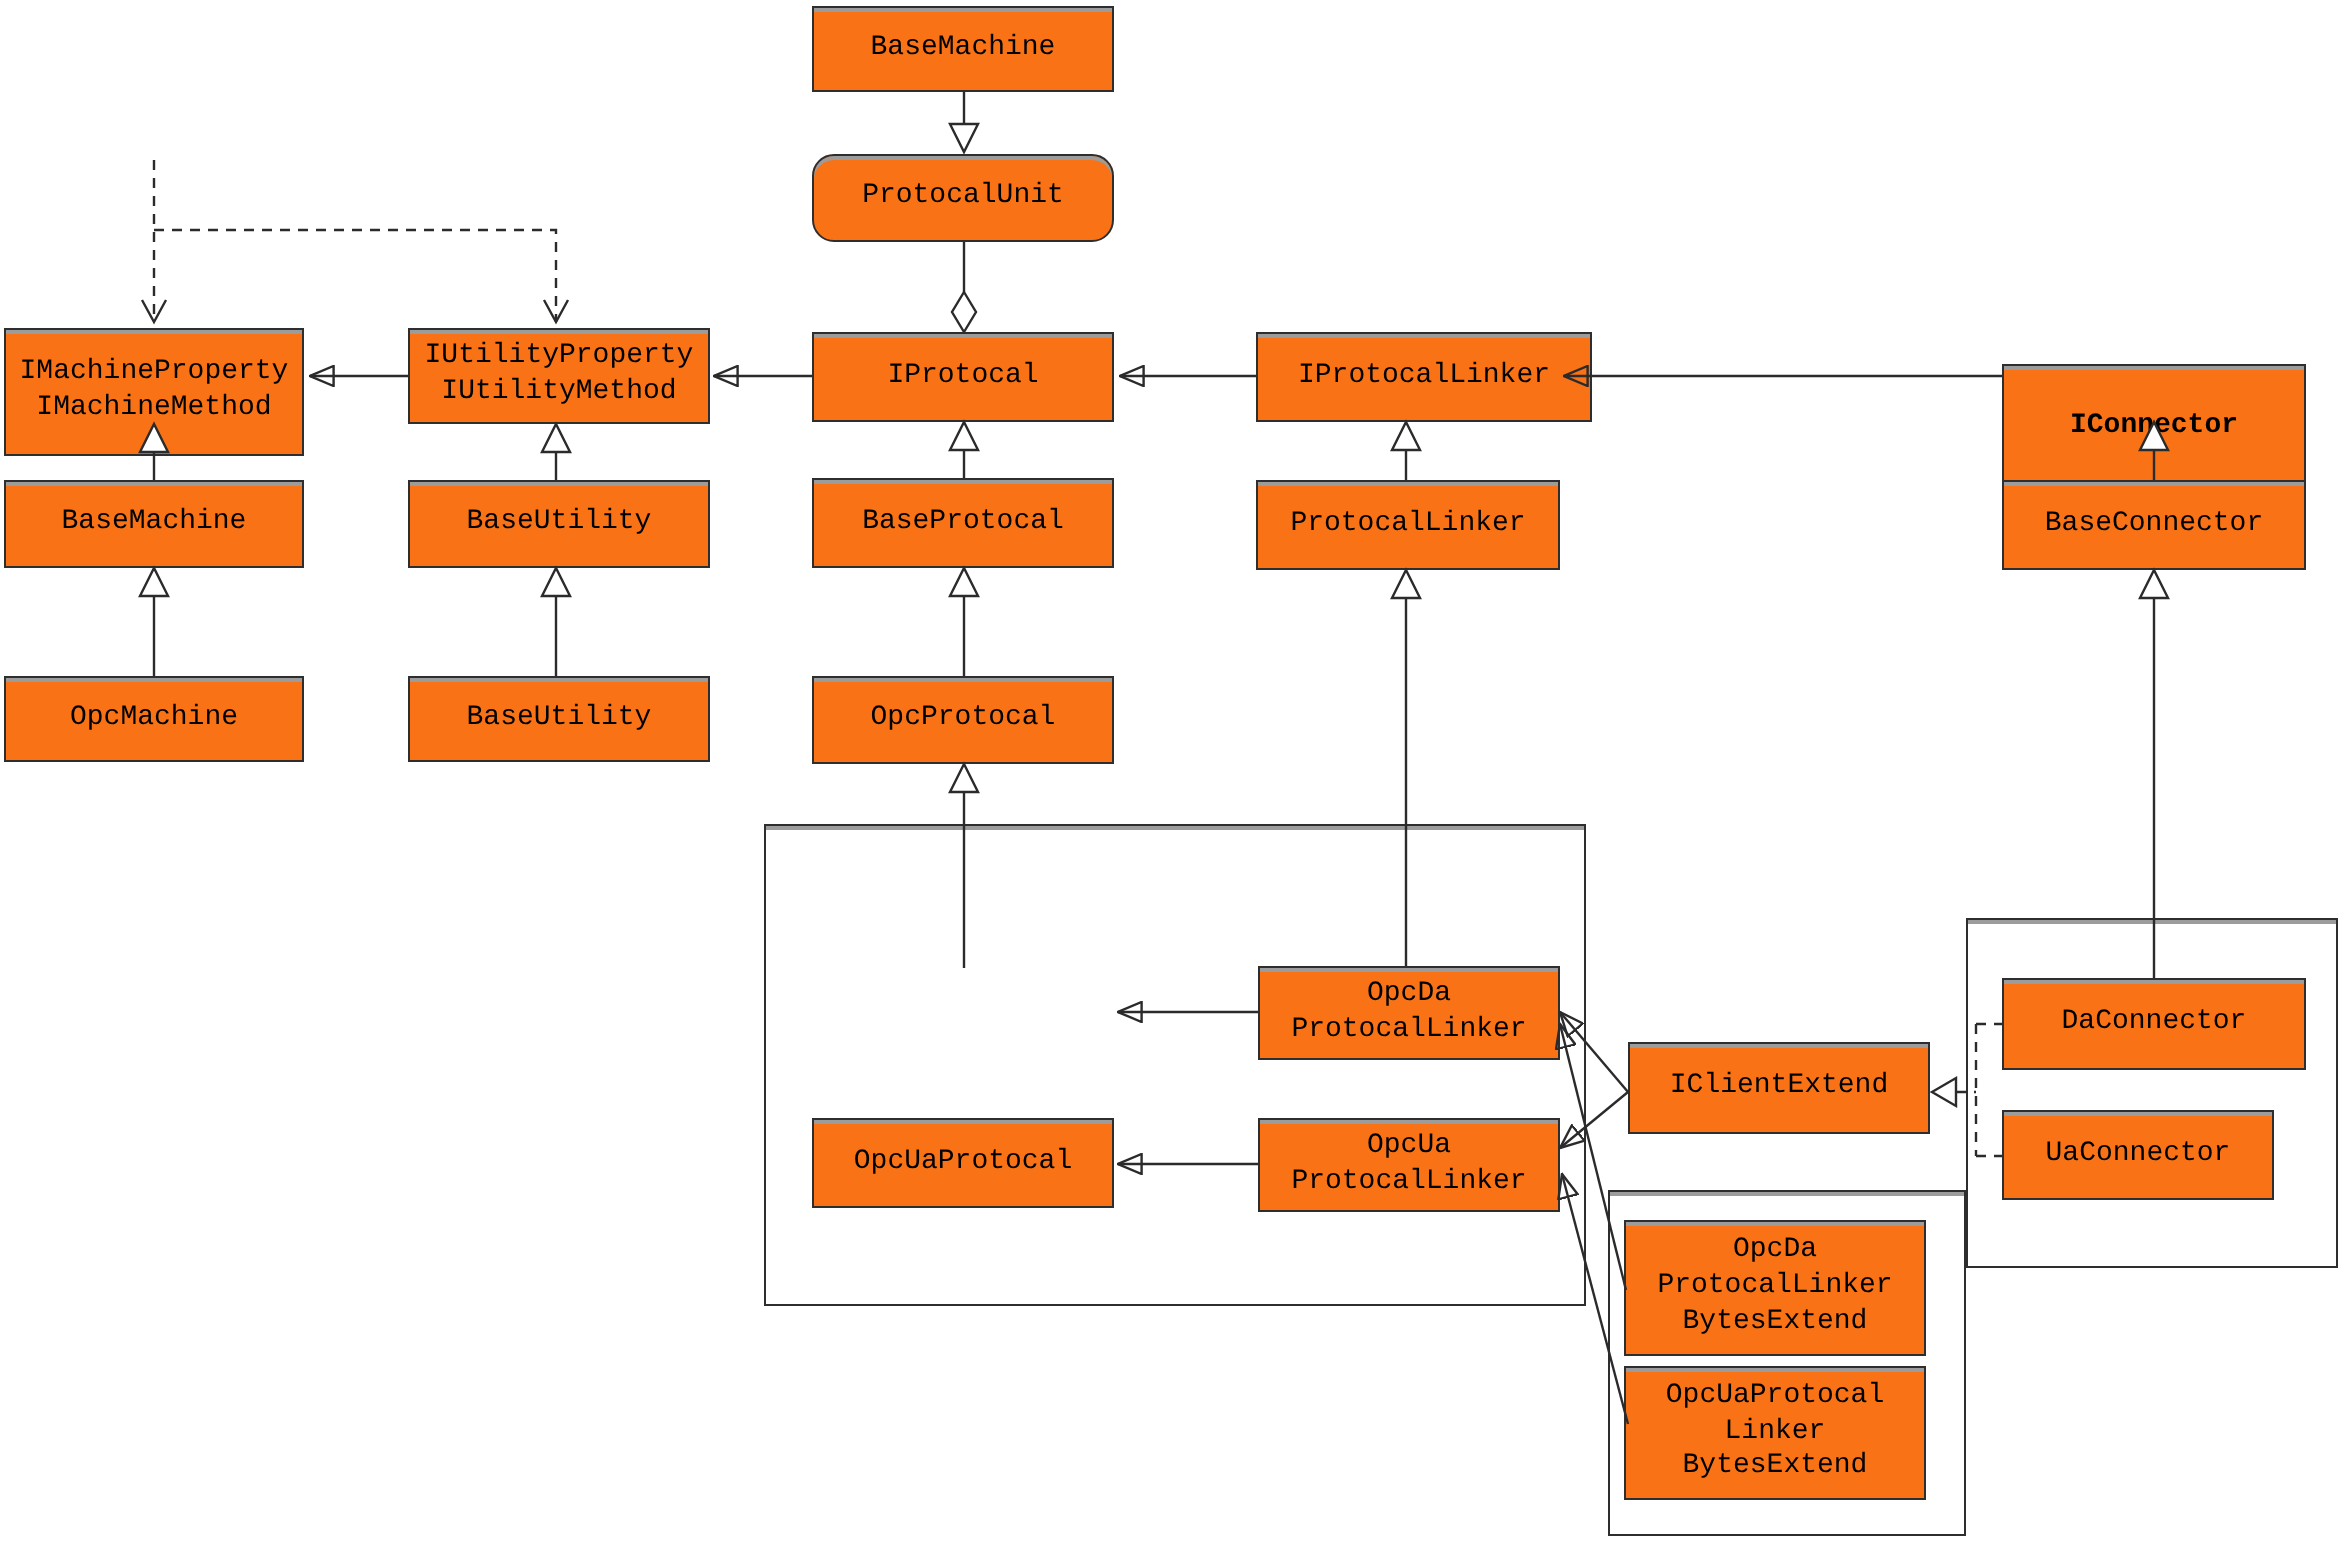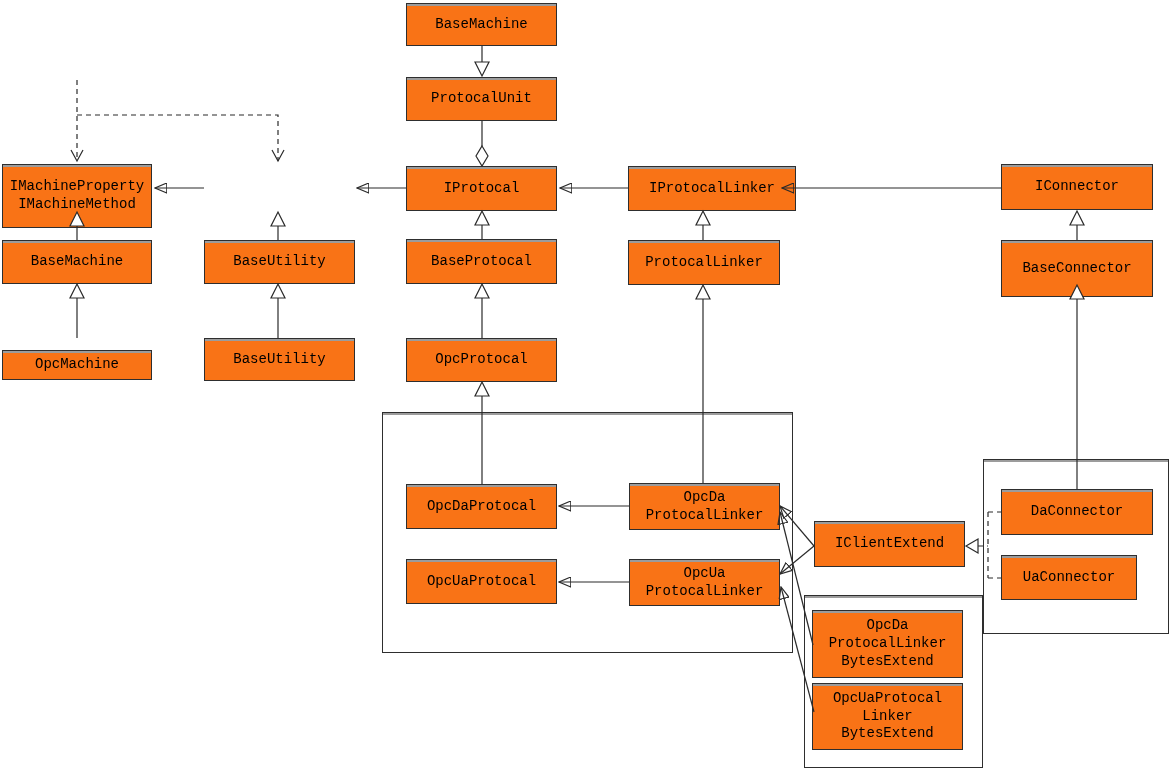--- a/index.html
+++ b/index.html
@@ -30,38 +30,39 @@
 <body>
 
 <div class="canvas">
 
   <div class="container-box" style="left:382px;top:412px;width:411px;height:241px;"></div>
   <div class="container-box" style="left:983px;top:459px;width:186px;height:175px;"></div>
   <div class="container-box" style="left:804px;top:595px;width:179px;height:173px;"></div>
 
   <div class="box" style="left:2px;top:164px;width:150px;height:64px;">IMachineProperty
 IMachineMethod</div>
+  <div class="box" style="left:204px;top:164px;width:151px;height:48px;">IUtilityProperty
+IUtilityMethod</div>
   <div class="box" style="left:2px;top:240px;width:150px;height:44px;">BaseMachine</div>
   <div class="box" style="left:204px;top:240px;width:151px;height:44px;">BaseUtility</div>
-  <div class="box" style="left:2px;top:338px;width:150px;height:30px;margin-top:12px;">OpcMachine</div>
+  <div class="box" style="left:2px;top:338px;width:150px;height:43px;">OpcMachine</div>
   <div class="box" style="left:204px;top:338px;width:151px;height:43px;">BaseUtility</div>
 
   <div class="box" style="left:406px;top:3px;width:151px;height:43px;">BaseMachine</div>
-  <div class="box" style="left:406px;top:77px;width:151px;height:44px;">ProtocalUnit</div>
+  <div class="box" style="left:406px;top:77px;width:151px;height:44px;border-radius:11px;">ProtocalUnit</div>
   <div class="box" style="left:406px;top:166px;width:151px;height:45px;">IProtocal</div>
   <div class="box" style="left:406px;top:239px;width:151px;height:45px;">BaseProtocal</div>
   <div class="box" style="left:406px;top:338px;width:151px;height:44px;">OpcProtocal</div>
 
   <div class="box" style="left:628px;top:166px;width:168px;height:45px;">IProtocalLinker</div>
   <div class="box" style="left:628px;top:240px;width:152px;height:45px;">ProtocalLinker</div>
 
-  <div class="box" style="left:1001px;top:164px;width:152px;height:46px;">IConnector</div>
-  <div class="box" style="left:1001px;top:240px;width:152px;height:57px;">BaseConnector</div>
+  <div class="box" style="left:1001px;top:182px;width:152px;height:63px;font-weight:bold;">IConnector</div>
+  <div class="box" style="left:1001px;top:240px;width:152px;height:45px;">BaseConnector</div>
 
-  <div class="box" style="left:406px;top:484px;width:151px;height:45px;">OpcDaProtocal</div>
   <div class="box" style="left:406px;top:559px;width:151px;height:45px;">OpcUaProtocal</div>
   <div class="box" style="left:629px;top:483px;width:151px;height:47px;">OpcDa
 ProtocalLinker</div>
   <div class="box" style="left:629px;top:559px;width:151px;height:47px;">OpcUa
 ProtocalLinker</div>
 
   <div class="box" style="left:1001px;top:489px;width:152px;height:46px;">DaConnector</div>
   <div class="box" style="left:814px;top:521px;width:151px;height:46px;">IClientExtend</div>
   <div class="box" style="left:1001px;top:555px;width:136px;height:45px;">UaConnector</div>
 

